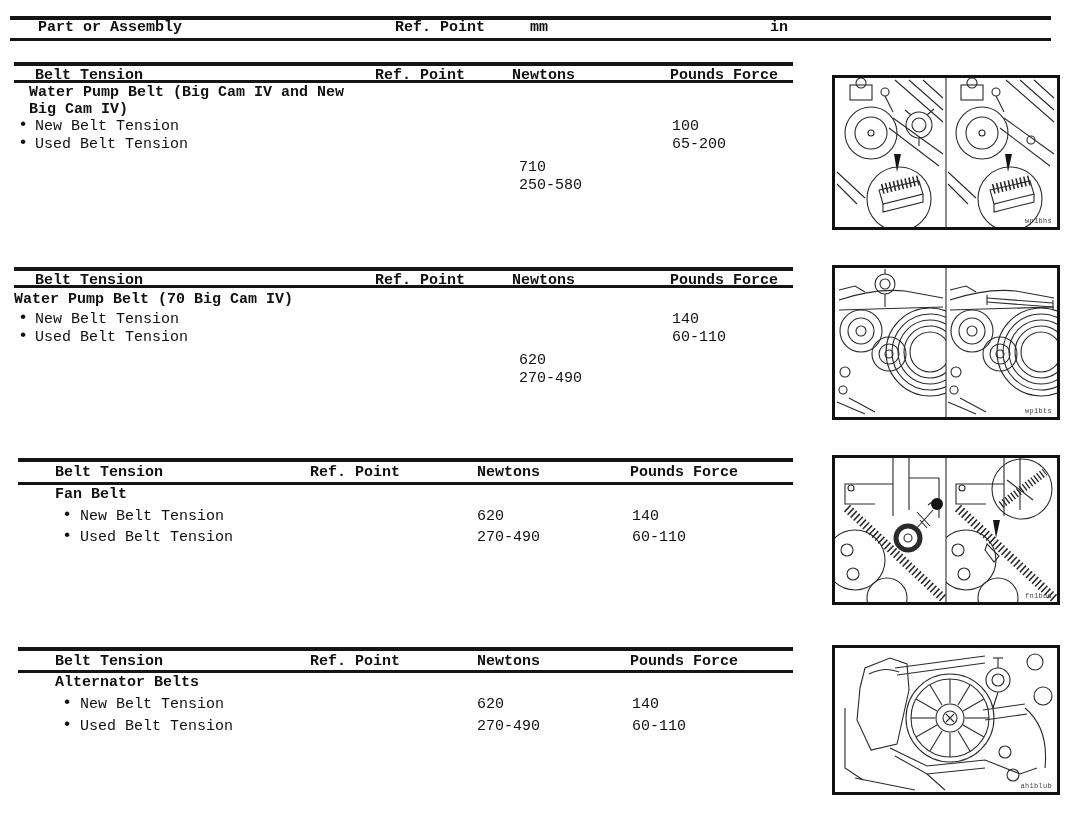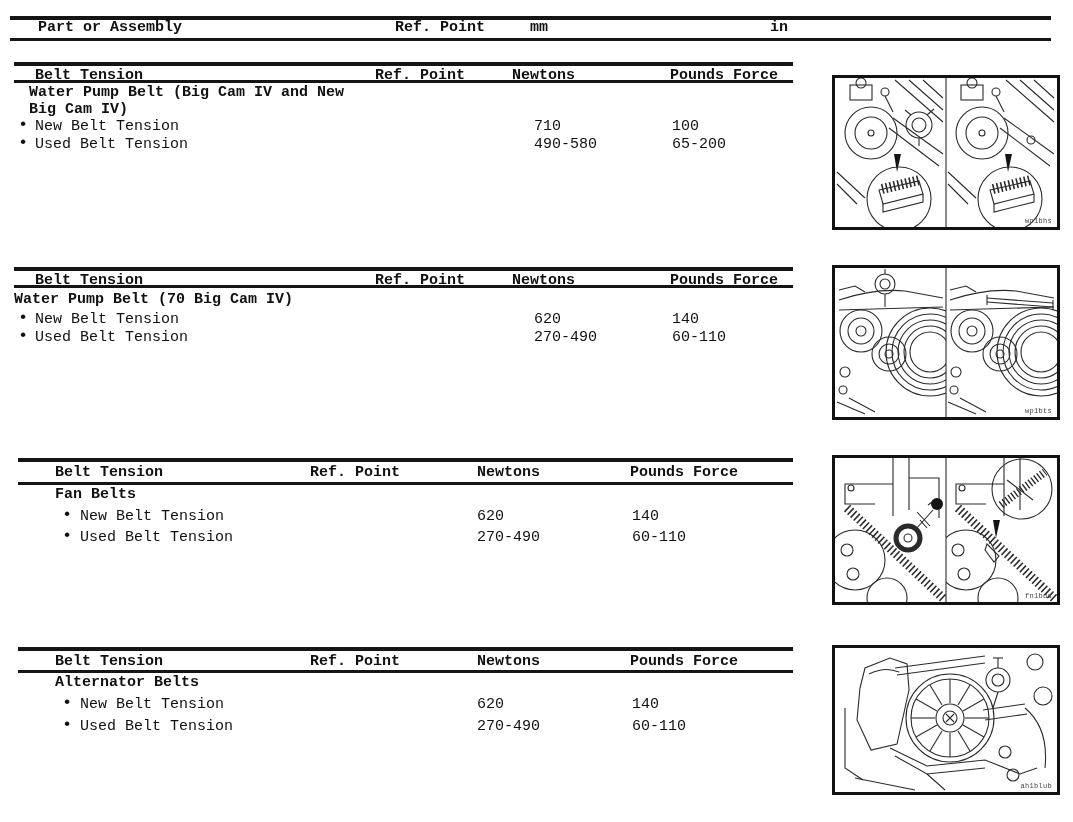--- a/index.html
+++ b/index.html
@@ -48,21 +48,21 @@
   .sec-title { position:absolute; font-weight:bold; line-height:17px; }
   .sec1 .sec-title { left:0;  top:22px; width:330px;margin-left:15px; }
   .sec2 .sec-title { left:0;  top:24px; width:500px; }
   .sec3 .sec-title { left:37px; top:28px; width:500px; }
   .sec4 .sec-title { left:37px; top:27px; width:500px; }
 
   .spec-row { position:absolute; left:0; width:100%; height:17px; }
   .spec-row span { position:absolute; white-space:nowrap; }
   .s12 .spec-row .bullet { left:4px;  top:-3px; font-size:17px; }
   .s12 .spec-row .lbl    { left:21px; }
-  .s12 .spec-row .v-n    { left:520px; }
+  .s12 .spec-row .v-n    { left:505px;margin-top:41px; }
   .s12 .spec-row .v-p    { left:658px; }
   .s34 .spec-row .bullet { left:44px; top:-3px; font-size:17px; }
   .s34 .spec-row .lbl    { left:62px; }
   .s34 .spec-row .v-n    { left:459px; }
   .s34 .spec-row .v-p    { left:614px; }
 
   .sec1 { top:62px;  }
   .sec2 { top:267px; }
   .sec3 { top:458px; }
   .sec4 { top:647px; }
@@ -115,21 +115,21 @@
     <div class="sec-title">Water Pump Belt (Big Cam IV and New Big Cam IV)</div>
     <div class="spec-row row-0">
       <span class="bullet">•</span>
       <span class="lbl">New Belt Tension</span>
       <span class="v-n">710</span>
       <span class="v-p">100</span>
     </div>
     <div class="spec-row row-1">
       <span class="bullet">•</span>
       <span class="lbl">Used Belt Tension</span>
-      <span class="v-n">490-580</span>
+      <span class="v-n">250-580</span>
       <span class="v-p">65-200</span>
     </div>
   </section>
 
   <div class="figure fig1">
     <svg viewBox="0 0 222 149">
       <line class="ln" x1="111" y1="0" x2="111" y2="149"></line>
 
       <g>
         <path class="ln" d="M60,2 L108,44 M74,2 L108,32 M88,2 L108,20"></path>
@@ -267,21 +267,21 @@
 
   <section class="spec-table s34 sec3">
     <div class="rule rule-top"></div>
     <div class="thead">
       <span class="h-c1">Belt Tension</span>
       <span class="h-c2">Ref. Point</span>
       <span class="h-c3">Newtons</span>
       <span class="h-c4">Pounds Force</span>
     </div>
     <div class="rule rule-bottom"></div>
-    <div class="sec-title">Fan Belts</div>
+    <div class="sec-title">Fan Belt</div>
     <div class="spec-row row-0">
       <span class="bullet">•</span>
       <span class="lbl">New Belt Tension</span>
       <span class="v-n">620</span>
       <span class="v-p">140</span>
     </div>
     <div class="spec-row row-1">
       <span class="bullet">•</span>
       <span class="lbl">Used Belt Tension</span>
       <span class="v-n">270-490</span>

